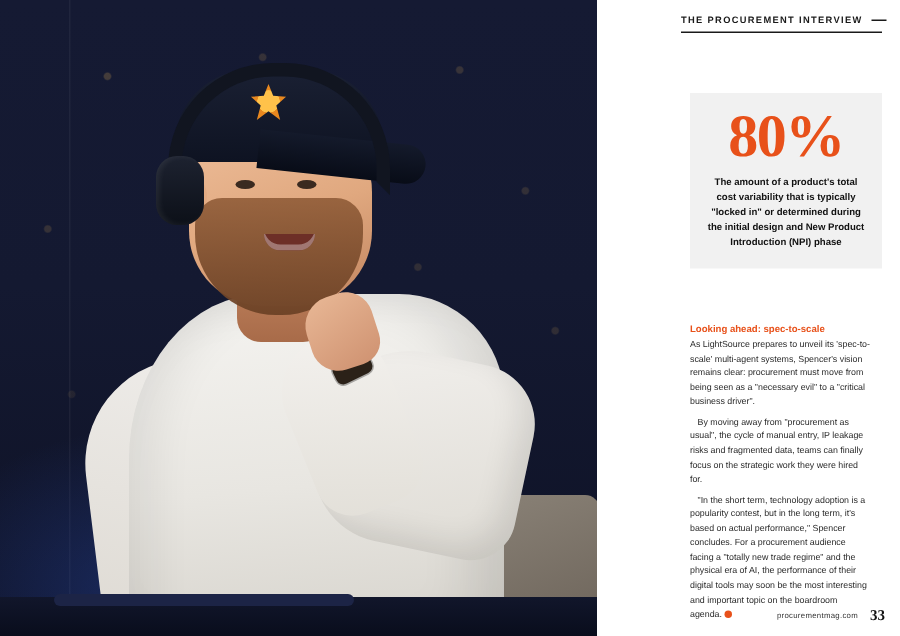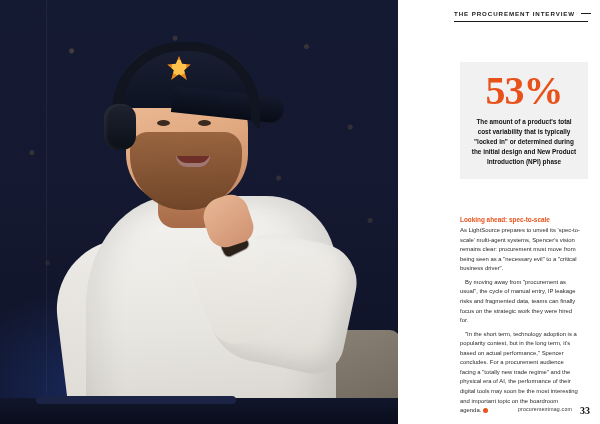--- a/index.html
+++ b/index.html
@@ -303,21 +303,21 @@
     background: #e8511a;
     border-radius: 50%;
     vertical-align: -0.5px;
     margin-left: 2px;
   }
 
   .footer {
     position: absolute;
     left: 0; right: 0; bottom: 8px;
     display: flex;
-    align-items: flex-start;
+    align-items: center;
     justify-content: flex-end;
     gap: 8px;
     padding-right: 10px;
   }
   .footer-url {
     font-size: 5.2px;
     color: #333333;
     letter-spacing: 0.2px;
   }
   .page-num {
@@ -373,21 +373,21 @@
 
   <div class="right">
 
     <div class="kicker-row">
       <div class="kicker">THE PROCUREMENT INTERVIEW</div>
       <div class="kicker-rule"></div>
     </div>
     <div class="header-rule"></div>
 
     <div class="stat-box">
-      <div class="stat-number">53%</div>
+      <div class="stat-number">80%</div>
       <div class="stat-caption">The amount of a product's total cost variability that is typically "locked in" or determined during the initial design and New Product Introduction (NPI) phase</div>
     </div>
 
     <div class="body-col">
       <div class="subhead">Looking ahead: spec-to-scale</div>
       <p>As LightSource prepares to unveil its 'spec-to-scale' multi-agent systems, Spencer's vision remains clear: procurement must move from being seen as a "necessary evil" to a "critical business driver".</p>
       <p class="indent">By moving away from "procurement as usual", the cycle of manual entry, IP leakage risks and fragmented data, teams can finally focus on the strategic work they were hired for.</p>
       <p class="indent"><span>"In the short term, technology adoption is a popularity contest, but in the long term, it's based on actual performance," Spencer concludes. For a procurement audience facing a "totally new trade regime" and the physical era of AI, the performance of their digital tools may soon be the most interesting and important topic on the boardroom agenda.</span><span class="endmark"></span></p>
     </div>
 

